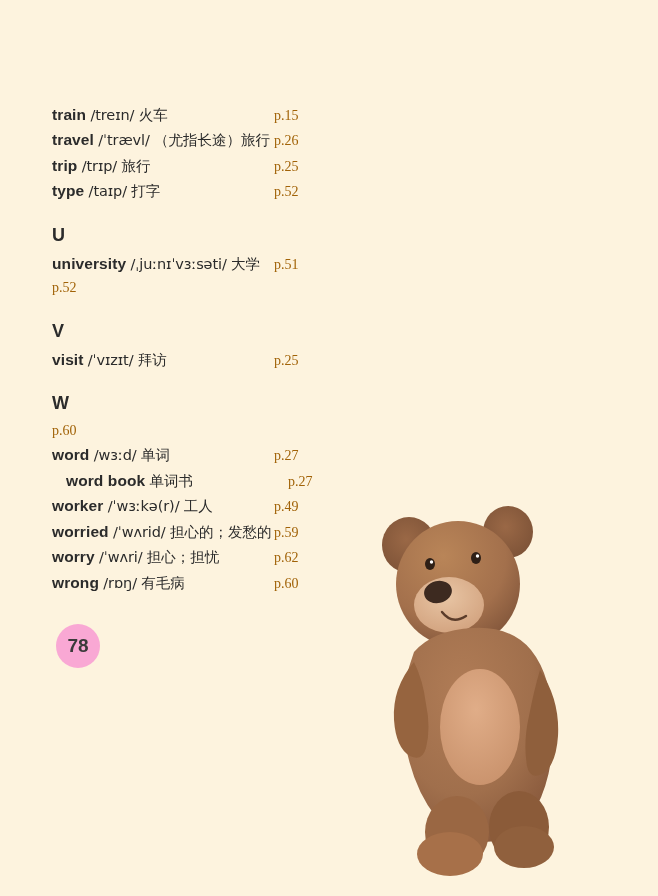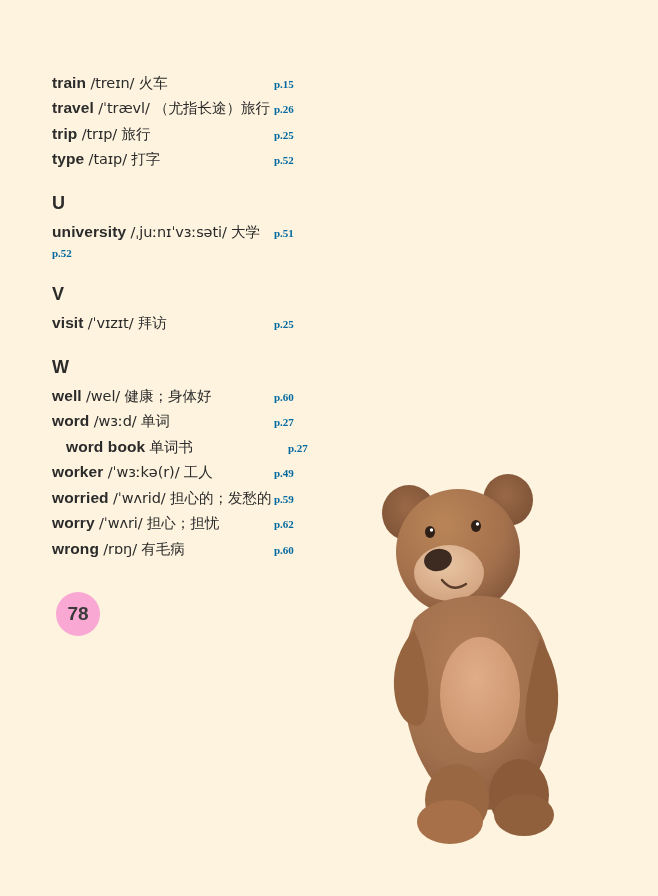--- a/index.html
+++ b/index.html
@@ -12,20 +12,21 @@
     background: #fdf3de;
     font-family: "Liberation Sans", sans-serif;
     overflow: hidden;
     position: relative;
   }
   .page {
     position: relative;
     width: 658px;
     height: 664px;
     background: #fdf3de;
+    margin-top: 32px;
   }
 
   
   .wordlist {
     position: absolute;
     left: 52px;
     top: 72px;
     width: 300px;
   }
   .entry {
@@ -36,24 +37,23 @@
     color: #2b2b2b;
     line-height: 1.45;
   }
   .entry .text {
     flex: 0 0 auto;
     width: 222px;
     white-space: nowrap;
   }
   .entry .page-ref {
     flex: 0 0 auto;
-    font-size: 11px;
-    color: #0369a1;
+    font-size: 14px;
+    color: #a16207;
     font-family: "Liberation Serif", serif;
-    font-weight: bold;
   }
   .entry.indent .text {
     padding-left: 14px;
   }
   .hw {
     font-weight: bold;
     font-family: "Liberation Sans", sans-serif;
     letter-spacing: 0.1px;
   }
   .ph {
@@ -137,21 +137,20 @@
       <div class="section">
         <div class="letter-head">V</div>
         <div class="entry">
           <div class="text"><span class="hw">visit</span> <span class="ph">/ˈvɪzɪt/</span> <span class="cn">拜访</span></div>
           <div class="page-ref">p.25</div>
         </div>
       </div>
       <div class="section">
         <div class="letter-head">W</div>
         <div class="entry">
-          <div class="text"><span class="hw">well</span> <span class="ph">/wel/</span> <span class="cn">健康；身体好</span></div>
           <div class="page-ref">p.60</div>
         </div>
         <div class="entry">
           <div class="text"><span class="hw">word</span> <span class="ph">/wɜːd/</span> <span class="cn">单词</span></div>
           <div class="page-ref">p.27</div>
         </div>
         <div class="entry indent">
           <div class="text"><span class="hw">word book</span> <span class="cn">单词书</span></div>
           <div class="page-ref">p.27</div>
         </div>

